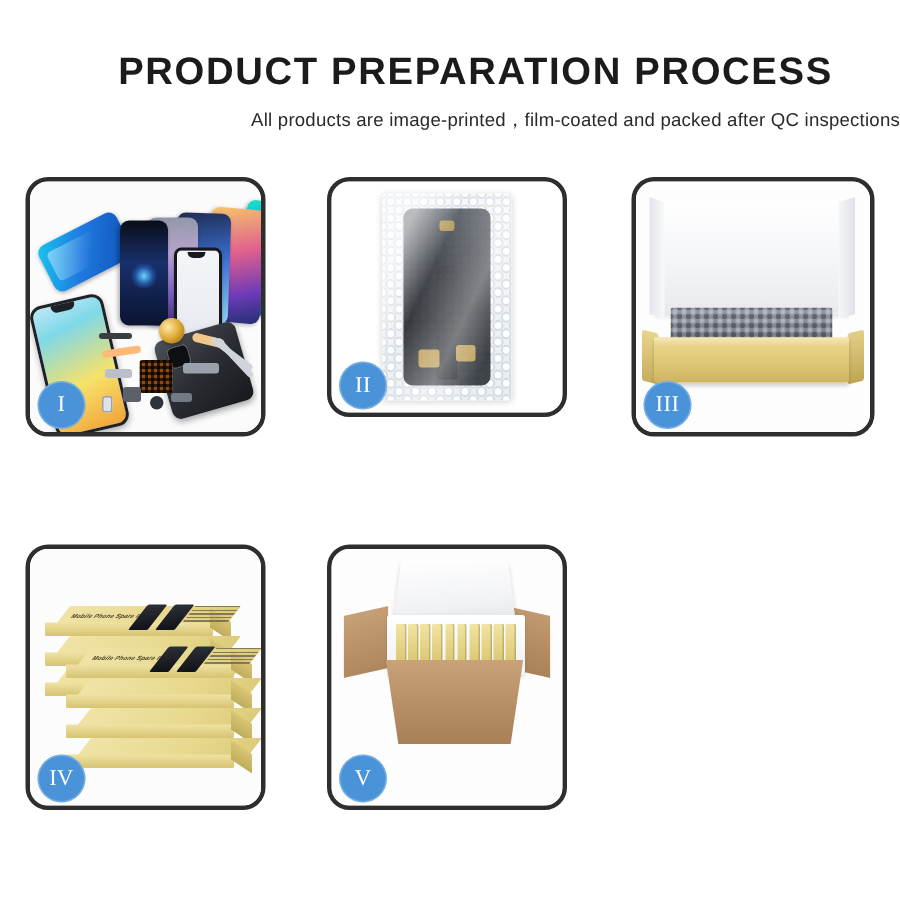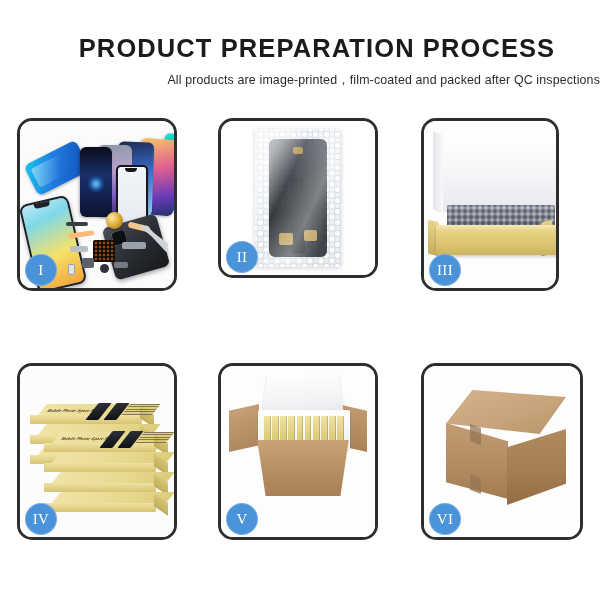--- a/index.html
+++ b/index.html
@@ -267,21 +267,21 @@
           <div class="gold1"></div>
           <div class="gold2"></div>
           <div class="gold3"></div>
         </div>
         <div class="sheen"></div>
       </div>
     </div>
     <div class="badge">II</div>
   </div>
 
-  <div class="panel" style="left:421px;top:118px;width:138px;height:173px;">
+  <div class="panel" style="left:421px;top:118px;width:162px;height:173px;">
     <div class="stage">
       <div class="p3bg"></div>
       <div class="lidwhite"></div>
       <div class="foamgray"></div>
       <div class="boxflapL"></div>
       <div class="boxflapR"></div>
       <div class="boxbody"></div>
     </div>
     <div class="badge">III</div>
   </div>
@@ -357,25 +357,14 @@
         <div class="ybar"></div>
         <div class="ybar"></div>
         <div class="ybar"></div>
         <div class="ybar"></div>
       </div>
       <div class="cartonBody"></div>
     </div>
     <div class="badge">V</div>
   </div>
 
-  <div class="panel" style="left:421px;top:363px;width:162px;height:177px;">
-    <div class="stage">
-      <div class="p6bg"></div>
-      <div class="cTop"></div>
-      <div class="cFront"></div>
-      <div class="cSide"></div>
-      <div class="tape1"></div>
-      <div class="tape2"></div>
-    </div>
-    <div class="badge">VI</div>
-  </div>
 
 </div>
 
 </body></html>

